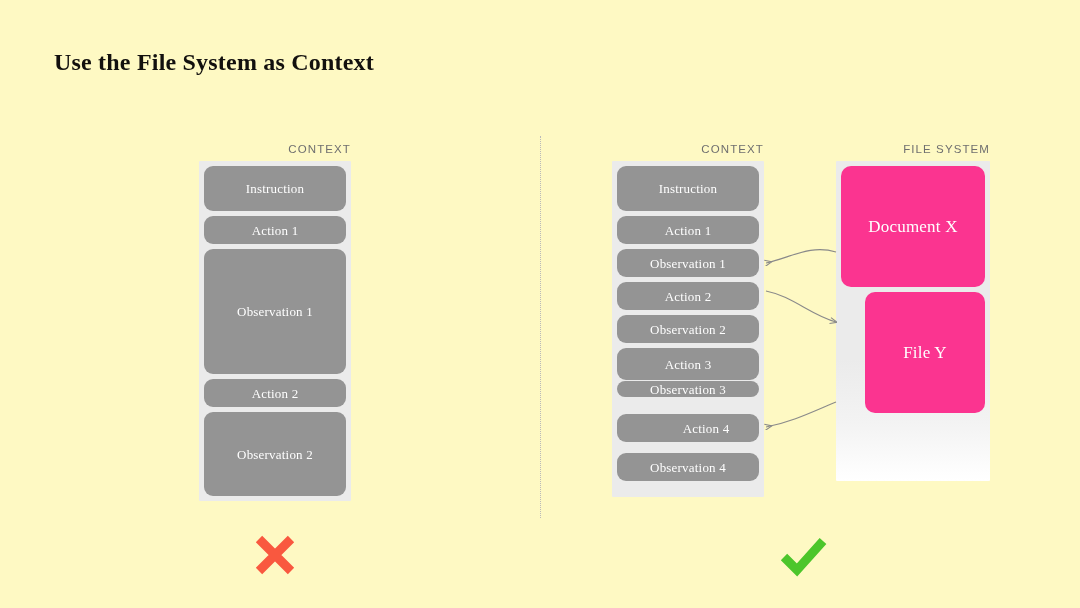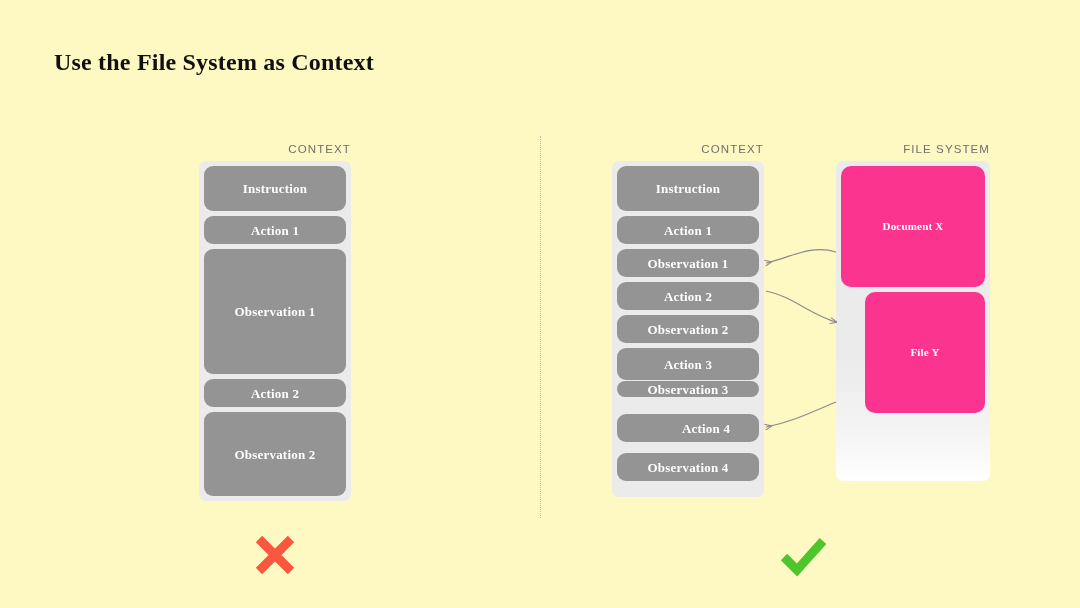--- a/index.html
+++ b/index.html
@@ -54,25 +54,24 @@
     text-align: right;
     white-space: nowrap;
   }
   .col-header.left-ctx   { left: 199px; top: 143px; width: 152px; }
   .col-header.right-ctx  { left: 612px; top: 143px; width: 152px; }
   .col-header.right-fs   { left: 836px; top: 143px; width: 154px; }
 
   
   .stack {
     position: absolute;
-    border-radius: 7px;
+    border-radius: 1px;
     background: #ebebeb;
     box-sizing: border-box;
     padding: 5px;
-    font-weight: bold;
   }
   .stack.left-ctx {
     left: 199px; top: 161px;
     width: 152px; height: 340px;
   }
   .stack.right-ctx {
     left: 612px; top: 161px;
     width: 152px; height: 336px;
   }
   .stack.right-fs {
@@ -94,21 +93,21 @@
     display: flex;
     align-items: center;
     justify-content: center;
     text-align: center;
     box-sizing: border-box;
     letter-spacing: 0.2px;
   }
   .block.pink {
     background: #fb3490;
     border-radius: 10px;
-    font-size: 11px;
+    font-size: 17px;
   }
   .block .block-label {
     display: block;
     line-height: 1;
     text-shadow: 0 0 1px rgba(0,0,0,0.03);
   }
 
   
   .connectors {
     position: absolute;

